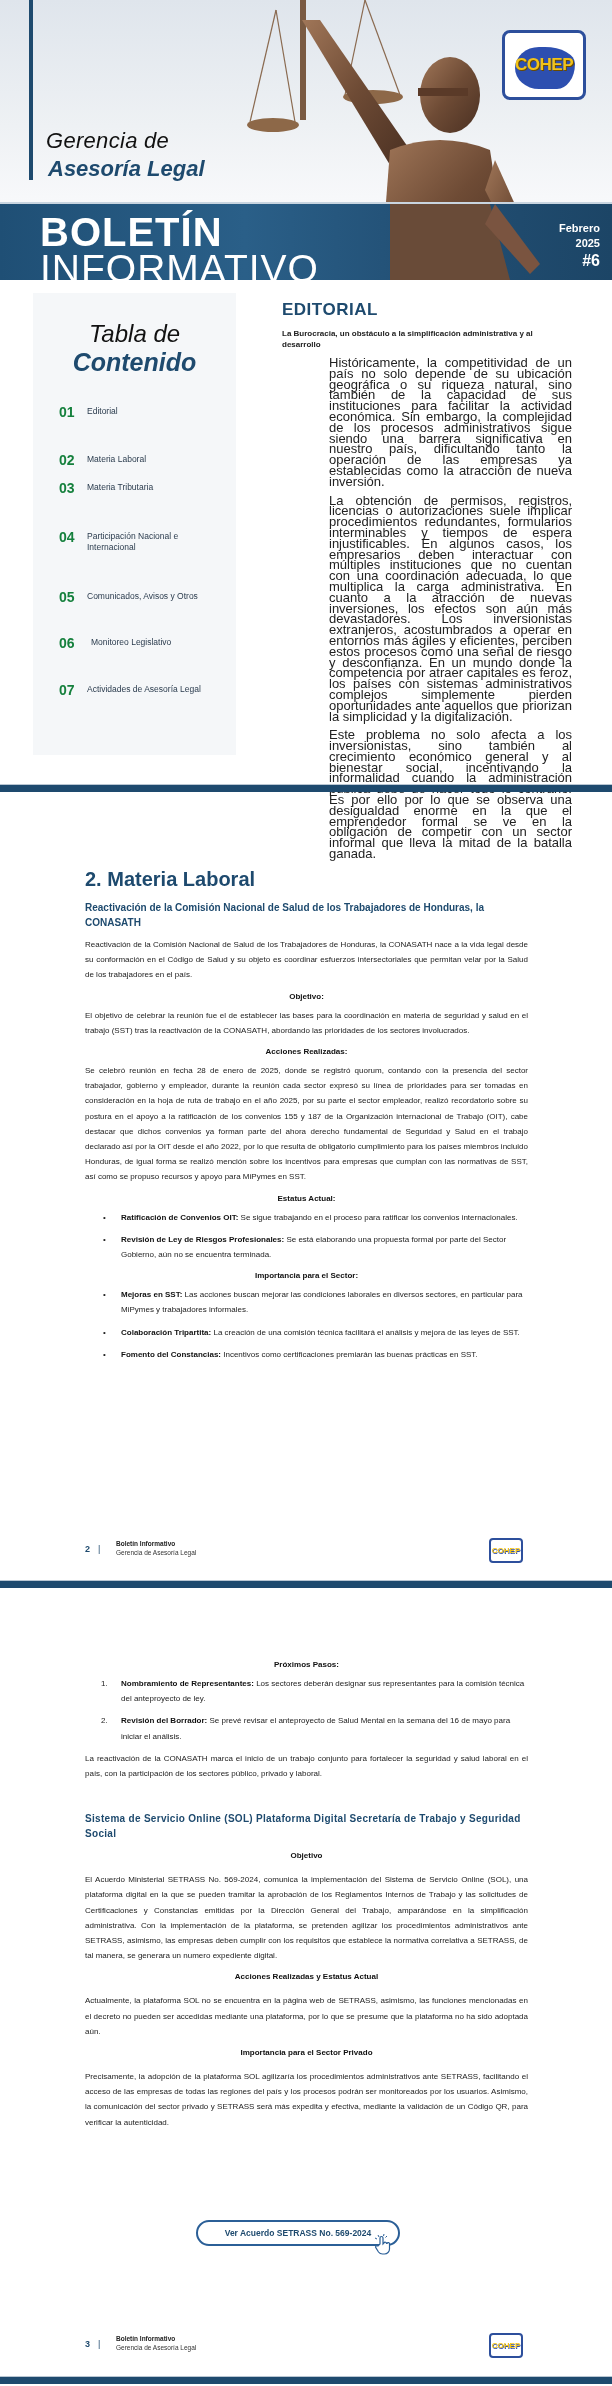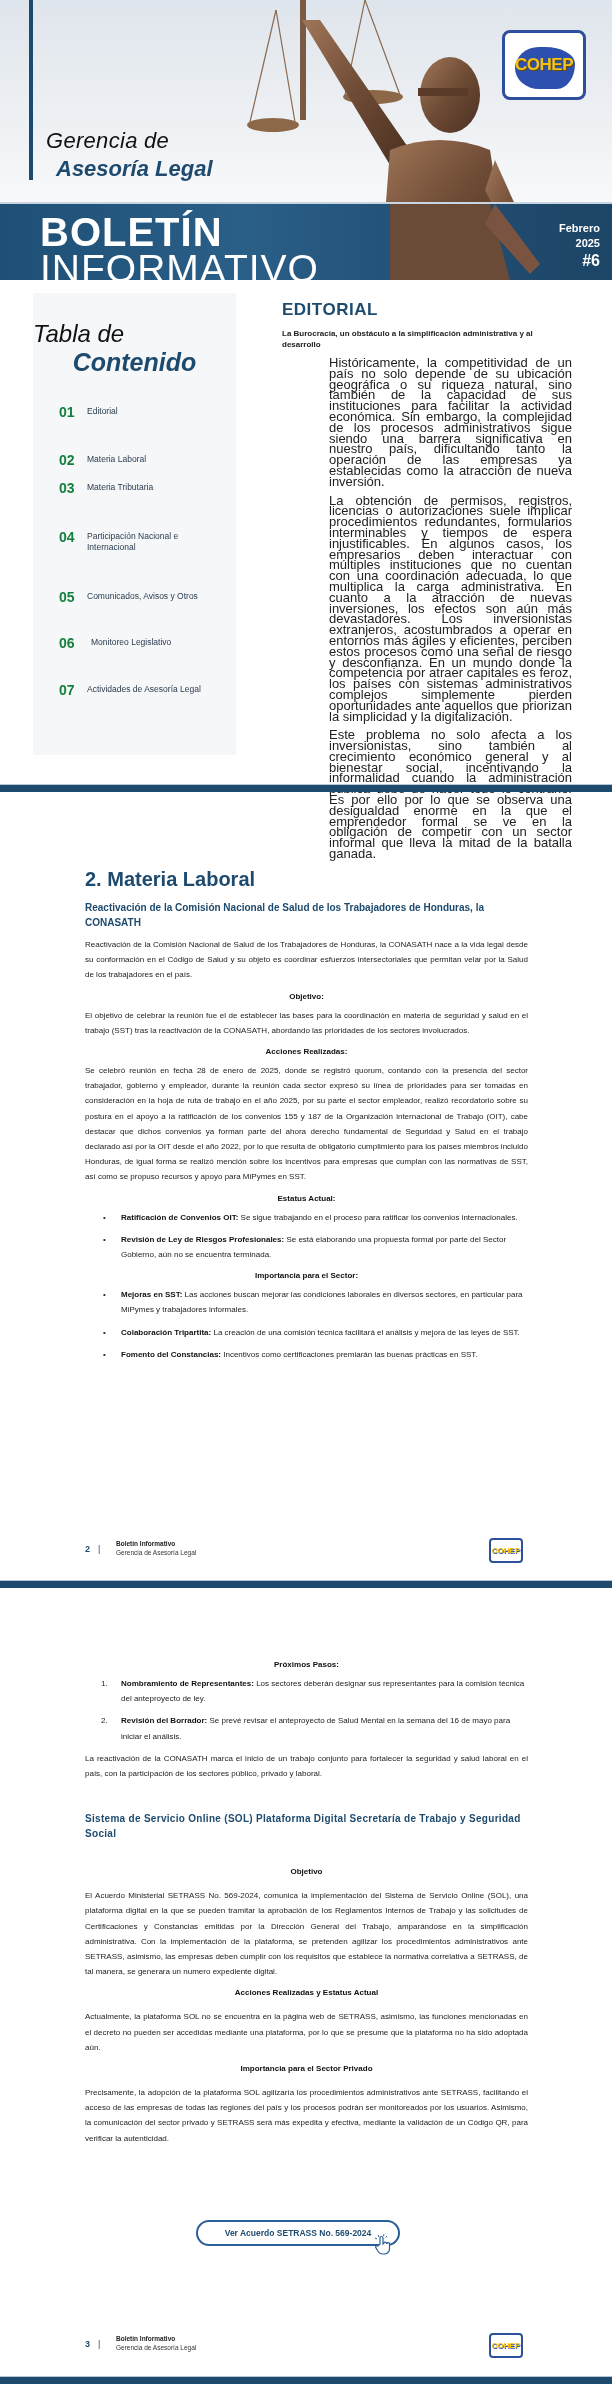--- a/index.html
+++ b/index.html
@@ -4,40 +4,40 @@
 <style>
   * { box-sizing: border-box; margin: 0; padding: 0; }
   html, body { width: 612px; background: #ffffff; }
   body { font-family: "Liberation Sans", sans-serif; color: #1a1a1a; position: relative; height: 2386px; overflow: hidden; }
 
   
   .hero { position: absolute; left: 0; top: 0; width: 612px; height: 280px;
     background: linear-gradient(180deg, #dfe5ec 0%, #eef1f4 45%, #f7f8fa 70%, #ffffff 100%); overflow: hidden; }
   .hero-vline { position: absolute; left: 29px; top: 0; width: 4px; height: 180px; background: #1e4a6e; }
   .hero-sub1 { position: absolute; left: 46px; top: 128px; font-size: 22px; font-style: italic; color: #111; font-weight: 300; letter-spacing: 0.3px; }
-  .hero-sub2 { position: absolute; left: 56px; top: 156px; font-size: 22px; font-style: italic; font-weight: 900; color: #1e4a6e; }
+  .hero-sub2 { position: absolute; left: 48px; top: 156px; font-size: 22px; font-style: italic; font-weight: 900; color: #1e4a6e; }
   .banner { position: absolute; left: 0; top: 204px; width: 612px; height: 76px;
     background: linear-gradient(90deg, #1f4f75 0%, #2a5f88 40%, #224f74 70%, #1c4566 100%); }
   .banner-line { position: absolute; left: 0; top: 202px; width: 612px; height: 2px; background: #c9d5e0; }
   .bt1 { position: absolute; left: 40px; top: 210px; font-size: 40px; font-weight: 900; color: #ffffff; letter-spacing: 1px; line-height: 44px; }
   .bt2 { position: absolute; left: 40px; top: 248px; font-size: 39px; font-weight: 300; color: #ffffff; letter-spacing: 1px; line-height: 42px; }
   .bdate1 { position: absolute; right: 12px; top: 222px; font-size: 11px; font-weight: 700; color: #fff; text-align: right; }
   .bdate2 { position: absolute; right: 12px; top: 237px; font-size: 11px; font-weight: 700; color: #fff; text-align: right; }
   .bnum { position: absolute; right: 12px; top: 283px; font-size: 16px; font-weight: 900; color: #fff; }
 
   
   .statue { position: absolute; left: 240px; top: 0; width: 310px; height: 280px; }
 
   .cohep-logo { position: absolute; left: 502px; top: 30px; width: 84px; height: 70px; border: 3px solid #2d4f9c; border-radius: 8px; background: #fff; display: flex; align-items: center; justify-content: center; }
   .cohep-logo .map { position: absolute; left: 10px; top: 14px; width: 60px; height: 42px; background: #2d4fb0; border-radius: 40% 50% 30% 40% / 50% 40% 60% 50%; }
   .cohep-logo .txt { position: relative; font-size: 17px; font-weight: 900; color: #f2c319; letter-spacing: -0.5px; text-shadow: 1px 1px 0 #6a4b00; }
 
   
   .toc { position: absolute; left: 33px; top: 293px; width: 203px; height: 462px; background: #f5f7f9; }
-  .toc-t1 { position: absolute; left: 0; width: 203px; top: 27px; font-size: 24px; font-style: italic; font-weight: 300; color: #111; }
+  .toc-t1 { position: absolute; left: 0; width: 203px; top: 27px; text-align: center; font-size: 24px; font-style: italic; font-weight: 300; color: #111; }
   .toc-t2 { position: absolute; left: 0; width: 203px; top: 55px; text-align: center; font-size: 25px; font-style: italic; font-weight: 900; color: #1e4a6e; }
   .toc-item { position: absolute; left: 26px; width: 175px; display: flex; align-items: flex-start; }
   .toc-num { font-size: 14px; font-weight: 900; color: #15803d; width: 20px; flex: 0 0 auto; line-height: 14px; }
   .toc-label { font-size: 8.5px; color: #2a3b4d; margin-left: 8px; line-height: 11px; padding-top: 1px; font-family: "Liberation Sans", sans-serif; }
 
   .editorial { position: absolute; left: 282px; top: 300px; width: 290px; }
   .ed-title { font-size: 17px; font-weight: 900; color: #1e4a6e; letter-spacing: 0.5px; }
   .ed-sub { font-size: 8px; font-weight: 700; color: #222; margin-top: 8px; line-height: 11px; }
   .ed-p { font-size: 13px; line-height: 10.8px; color: #222; text-align: justify; margin-top: 8px; margin-left: 47px; }
 
@@ -215,21 +215,21 @@
     <span class="dot" style="left:16px">1.</span>
     <b>Nombramiento de Representantes:</b><span> Los sectores deberán designar sus representantes para la comisión técnica del anteproyecto de ley.</span>
   </div>
   <div class="bul">
     <span class="dot" style="left:16px">2.</span>
     <b>Revisión del Borrador:</b><span> Se prevé revisar el anteproyecto de Salud Mental en la semana del 16 de mayo para iniciar el análisis.</span>
   </div>
   <p class="p">La reactivación de la CONASATH marca el inicio de un trabajo conjunto para fortalecer la seguridad y salud laboral en el país, con la participación de los sectores público, privado y laboral.</p>
 
   <div class="h2" style="margin-top:30px; letter-spacing:0.3px">Sistema de Servicio Online (SOL) Plataforma Digital Secretaría de Trabajo y Seguridad Social</div>
-  <div class="lbl" style="margin-top:26px">Objetivo</div>
+  <div class="lbl" style="margin-top:10px">Objetivo</div>
   <p class="p" style="margin-top:12px">El Acuerdo Ministerial SETRASS No. 569-2024, comunica la implementación del Sistema de Servicio Online (SOL), una plataforma digital en la que se pueden tramitar la aprobación de los Reglamentos Internos de Trabajo y las solicitudes de Certificaciones y Constancias emitidas por la Dirección General del Trabajo, amparándose en la simplificación administrativa. Con la implementación de la plataforma, se pretenden agilizar los procedimientos administrativos ante SETRASS, asimismo, las empresas deben cumplir con los requisitos que establece la normativa correlativa a SETRASS, de tal manera, se generara un numero expediente digital.</p>
   <div class="lbl">Acciones Realizadas y Estatus Actual</div>
   <p class="p" style="margin-top:12px">Actualmente, la plataforma SOL no se encuentra en la página web de SETRASS, asimismo, las funciones mencionadas en el decreto no pueden ser accedidas mediante una plataforma, por lo que se presume que la plataforma no ha sido adoptada aún.</p>
   <div class="lbl">Importancia para el Sector Privado</div>
   <p class="p" style="margin-top:12px">Precisamente, la adopción de la plataforma SOL agilizaría los procedimientos administrativos ante SETRASS, facilitando el acceso de las empresas de todas las regiones del país y los procesos podrán ser monitoreados por los usuarios. Asimismo, la comunicación del sector privado y SETRASS será más expedita y efectiva, mediante la validación de un Código QR, para verificar la autenticidad.</p>
 </div>
 
 <div class="link-btn">Ver Acuerdo SETRASS No. 569-2024</div>
 <svg class="hand" viewBox="0 0 22 22">
   <path d="M8 10 V4 a1.5 1.5 0 0 1 3 0 V10 l1 -1 a1.3 1.3 0 0 1 2.5 0.5 l0.5 0 a1.3 1.3 0 0 1 2.5 0.8 V15 a5 5 0 0 1 -5 5 h-2 a5 5 0 0 1 -4 -2 L4 14 a1.4 1.4 0 0 1 2 -2 Z" fill="#fff" stroke="#2b5f97" stroke-width="1.2"></path>

